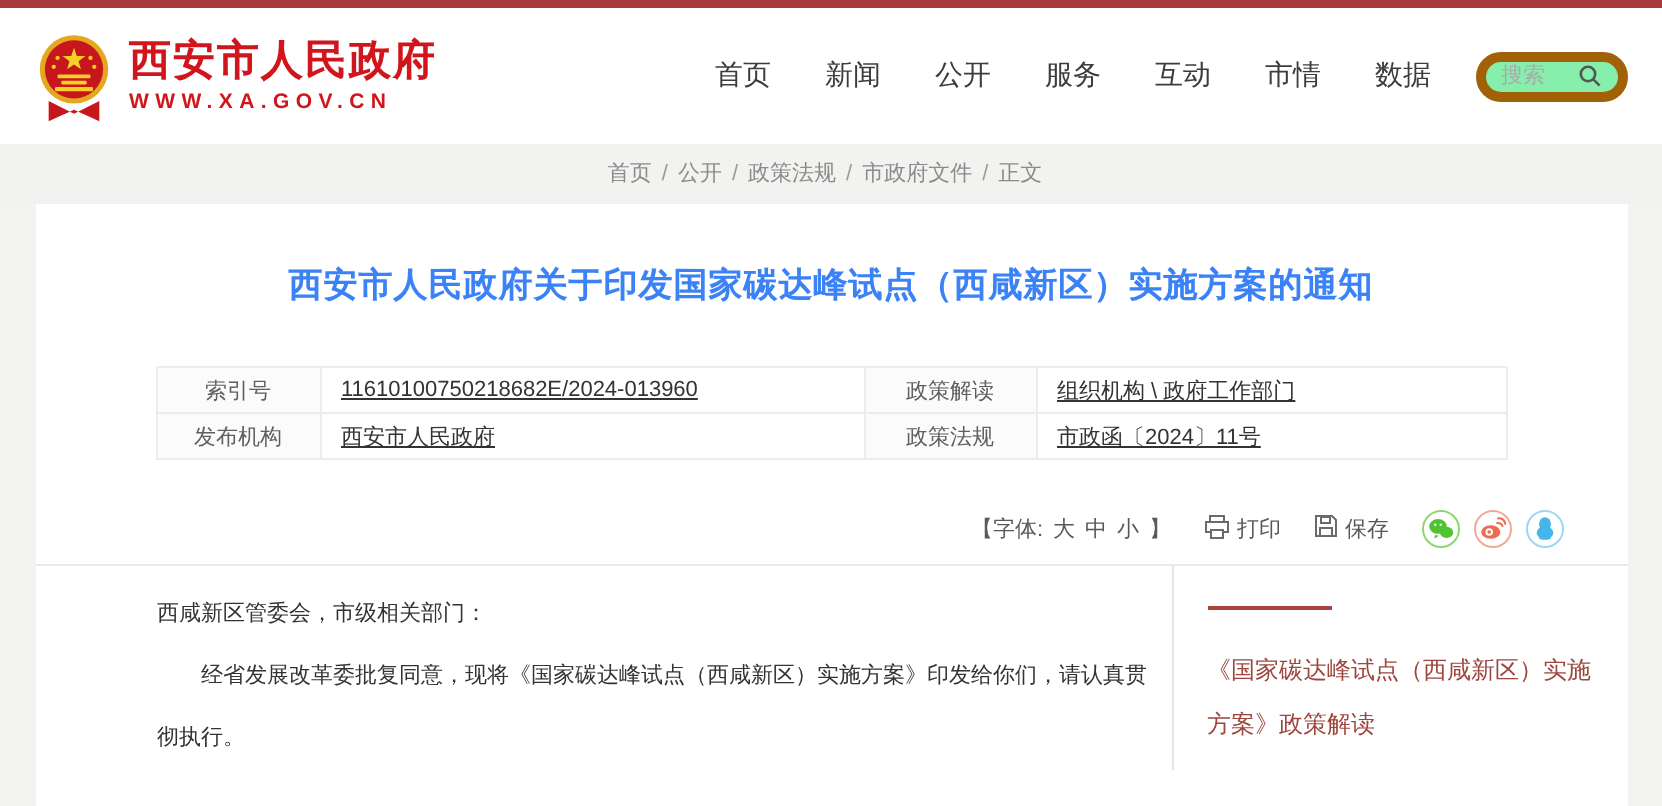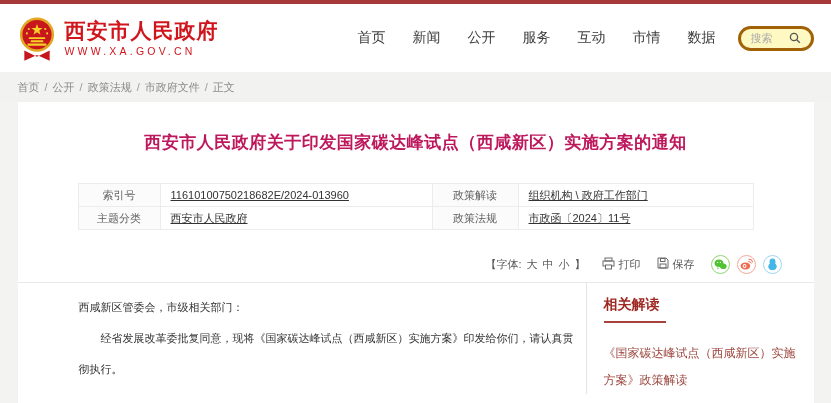--- a/index.html
+++ b/index.html
@@ -13,43 +13,43 @@
   
   .topbar { height:4px; background:#a8393b; }
 
   
   .header { background:#fff; height:68px; }
   .header-inner { display:flex; align-items:center; height:100%; }
   .logo { display:flex; align-items:center; gap:9px; }
   .logo-emblem { width:38px; height:50px; margin-top:6px; }
   .logo-text { display:flex; flex-direction:column; line-height:1.1; }
   .site-name { font-size:21px; font-weight:bold; color:#d0161c; letter-spacing:1px; }
-  .site-url { font-size:10.5px; font-weight:normal; color:#d0161c; letter-spacing:3.2px; margin-top:4px; }
+  .site-url { font-size:10.5px; font-weight:bold; color:#d0161c; letter-spacing:3.2px; margin-top:4px; }
   .header-right { margin-left:auto; display:flex; align-items:center; }
   .nav { display:flex; align-items:center; gap:27px; }
   .nav a { text-decoration:none; color:#3c3c3c; font-size:14px; cursor:pointer; }
   .search-pill {
-    margin-left:22px; width:76px; height:25px; border:3px solid #a16207; border-radius:13px;
-    display:flex; align-items:center; justify-content:center; gap:4px; background:#fef9c3;
+    margin-left:22px; width:76px; height:25px; border:5px solid #a16207; border-radius:13px;
+    display:flex; align-items:center; justify-content:center; gap:4px; background:#86efac;
   }
   .search-pill input {
     border:none; outline:none; width:34px; font-size:11px; color:#666; background:transparent;
     font-family:inherit;
   }
   .search-pill input::placeholder { color:#aaa; }
 
   
   .crumb-band { background:#f2f2f0; height:30px; }
-  .crumbs { text-align:left; font-size:11px; color:#8b8b8b; line-height:30px; padding-right:6px; }
+  .crumbs { text-align:center; font-size:11px; color:#8b8b8b; line-height:30px; padding-right:6px; }
   .crumbs a { color:#8b8b8b; text-decoration:none; cursor:pointer; }
   .crumbs .sep { margin:0 5px; color:#9b9b9b; }
 
   
   .sheet { background:#fff; height:303px; }
-  .doc-title { text-align:center; font-size:17px; font-weight:bold; color:#be185d; padding-top:29px; letter-spacing:0.5px; }
+  .doc-title { text-align:center; font-size:17px; font-weight:bold; color:#3b82f6; padding-top:29px; letter-spacing:0.5px; }
 
   table.meta { width:676px; margin:29px auto 7px; border-collapse:collapse; font-size:11px; }
   table.meta td { border:1px solid #ececec; height:23px; padding:0 10px; }
   td.mlabel { width:82px; text-align:center; color:#5f5f5f; background:#fbfbfb; }
   td.mval { color:#333;text-decoration:underline; }
   td.mval1 { width:272px; }
   td.mlabel2 { width:86px; }
 
   
   .toolbar {
@@ -142,21 +142,21 @@
 
   <table class="meta">
     <tbody>
         <tr>
       <td class="mlabel">索引号</td>
       <td class="mval mval1">11610100750218682E/2024-013960</td>
       <td class="mlabel mlabel2">政策解读</td>
       <td class="mval">组织机构 \ 政府工作部门</td>
     </tr>
     <tr>
-      <td class="mlabel">主题分类</td>
+      <td class="mlabel">发布机构</td>
       <td class="mval mval1">西安市人民政府</td>
       <td class="mlabel mlabel2">政策法规</td>
       <td class="mval">市政函〔2024〕11号</td>
     </tr>
   </tbody>
     </table>
 
   <div class="toolbar">
     <div class="font-set">
       <span>【字体:</span>
@@ -215,18 +215,17 @@
 
   <hr class="divider">
 
   <div class="content-row">
     <div class="main-text">
       <p>西咸新区管委会，市级相关部门：</p>
       <p class="indent">经省发展改革委批复同意，现将《国家碳达峰试点（西咸新区）实施方案》印发给你们，请认真贯彻执行。</p>
     </div>
 
     <aside class="sidebar">
-      <div class="sidebar-title">相关解读</div>
       <div class="sidebar-underline"></div>
       <a class="sidebar-link">《国家碳达峰试点（西咸新区）实施方案》政策解读</a>
     </aside>
   </div>
 </main>
 
 </body></html>

